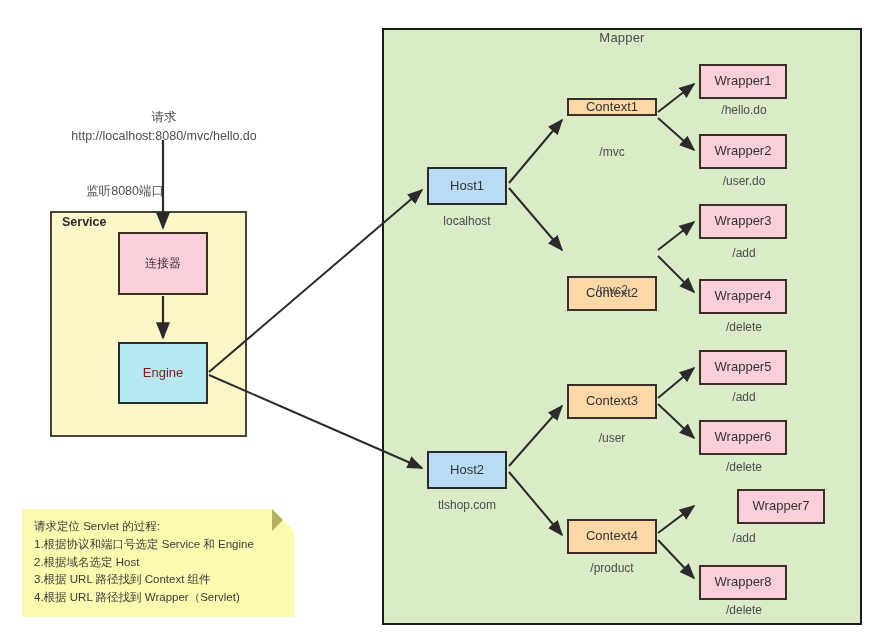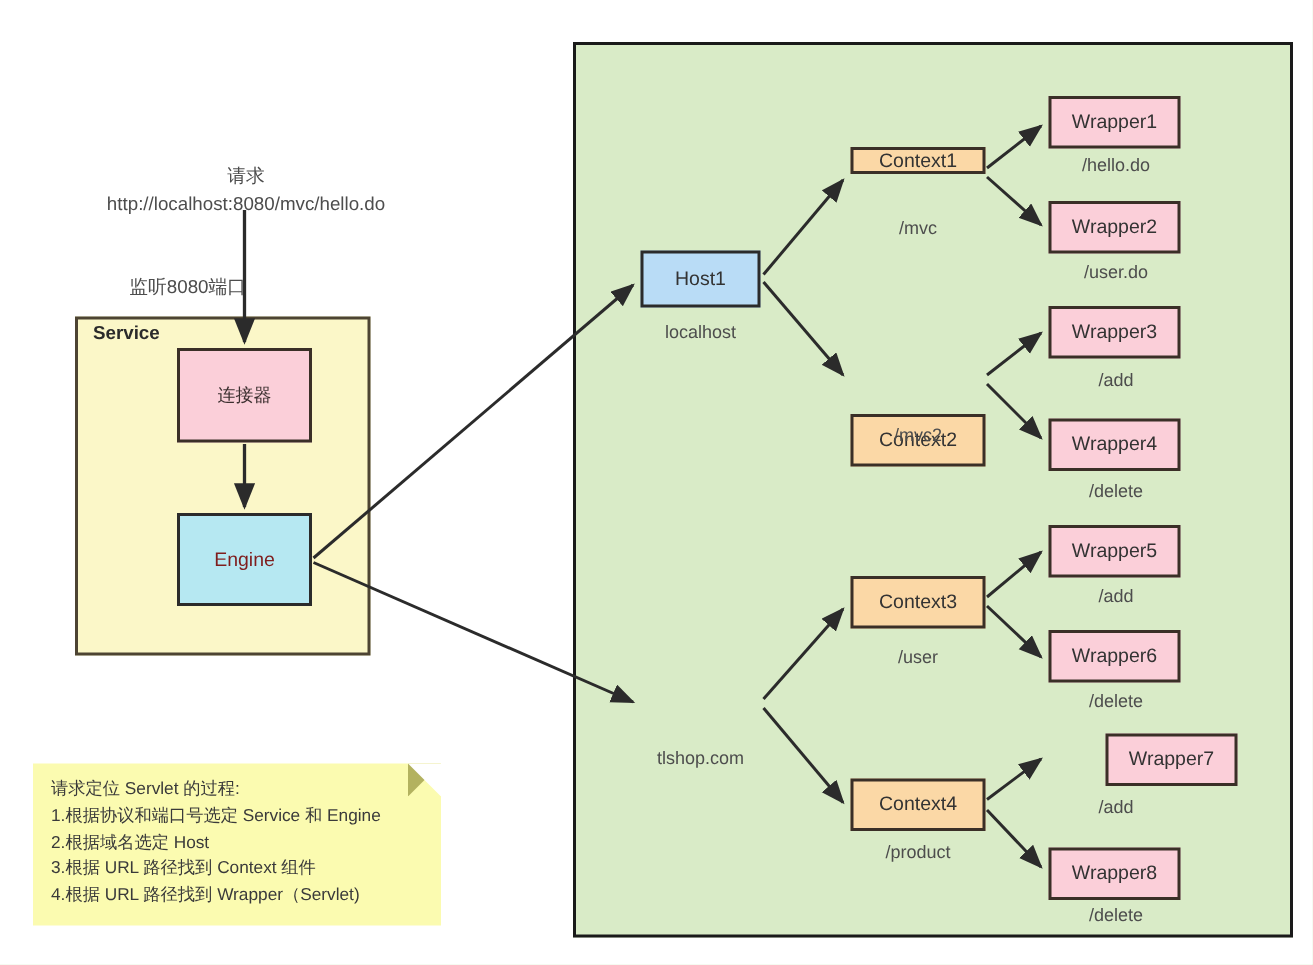--- a/index.html
+++ b/index.html
@@ -117,20 +117,21 @@
     width: 875px; height: 643px;
     pointer-events: none;
   }
 </style>
 </head>
 <body>
 
 <div id="canvas">
 
   <div class="abs mapper-box"></div>
+  <div class="abs mapper-title">Mapper</div>
 
   <div class="abs service-box"></div>
   <div class="abs service-title">Service</div>
 
   <svg class="edges" viewBox="0 0 875 643">
     <defs>
       <marker id="arw" markerWidth="9" markerHeight="9" refX="7.2" refY="3.2" orient="auto" markerUnits="strokeWidth">
         <path d="M0,0 L8,3.2 L0,6.4 z" fill="#2b2b2b"></path>
       </marker>
     </defs>
@@ -165,20 +166,21 @@
   <div class="abs freetext" style="left:58px; top:109px; width:212px;">请求</div>
   <div class="abs freetext" style="left:48px; top:129px; width:232px;">http://localhost:8080/mvc/hello.do</div>
   <div class="abs freetext" style="left:72px; top:183px; width:92px; text-align:right;">监听8080端口</div>
 
   <div class="abs node pink cn" style="left:118px; top:232px; width:90px; height:63px;">连接器</div>
   <div class="abs node engine" style="left:118px; top:342px; width:90px; height:62px;">Engine</div>
 
   <div class="abs node blue" style="left:427px; top:167px; width:80px; height:38px;">Host1</div>
   <div class="abs caption" style="left:407px; top:214px; width:120px;">localhost</div>
 
+  <div class="abs node blue" style="left:427px; top:451px; width:80px; height:38px;">Host2</div>
   <div class="abs caption" style="left:407px; top:498px; width:120px;">tlshop.com</div>
 
   <div class="abs node orange" style="left:567px; top:98px; width:90px; height:18px;">Context1</div>
   <div class="abs caption" style="left:557px; top:145px; width:110px;">/mvc</div>
 
   <div class="abs node orange" style="left:567px; top:236px; width:90px; height:35px;margin-top:40px;">Context2</div>
   <div class="abs caption" style="left:557px; top:283px; width:110px;">/mvc2</div>
 
   <div class="abs node orange" style="left:567px; top:384px; width:90px; height:35px;">Context3</div>
   <div class="abs caption" style="left:557px; top:431px; width:110px;">/user</div>

